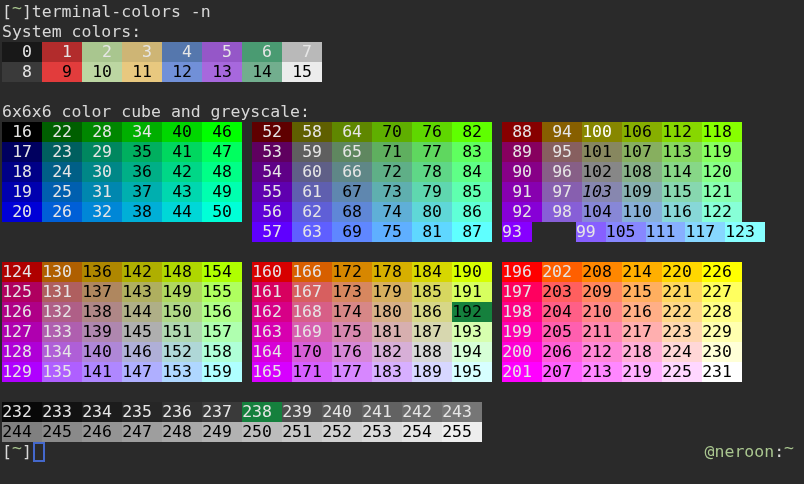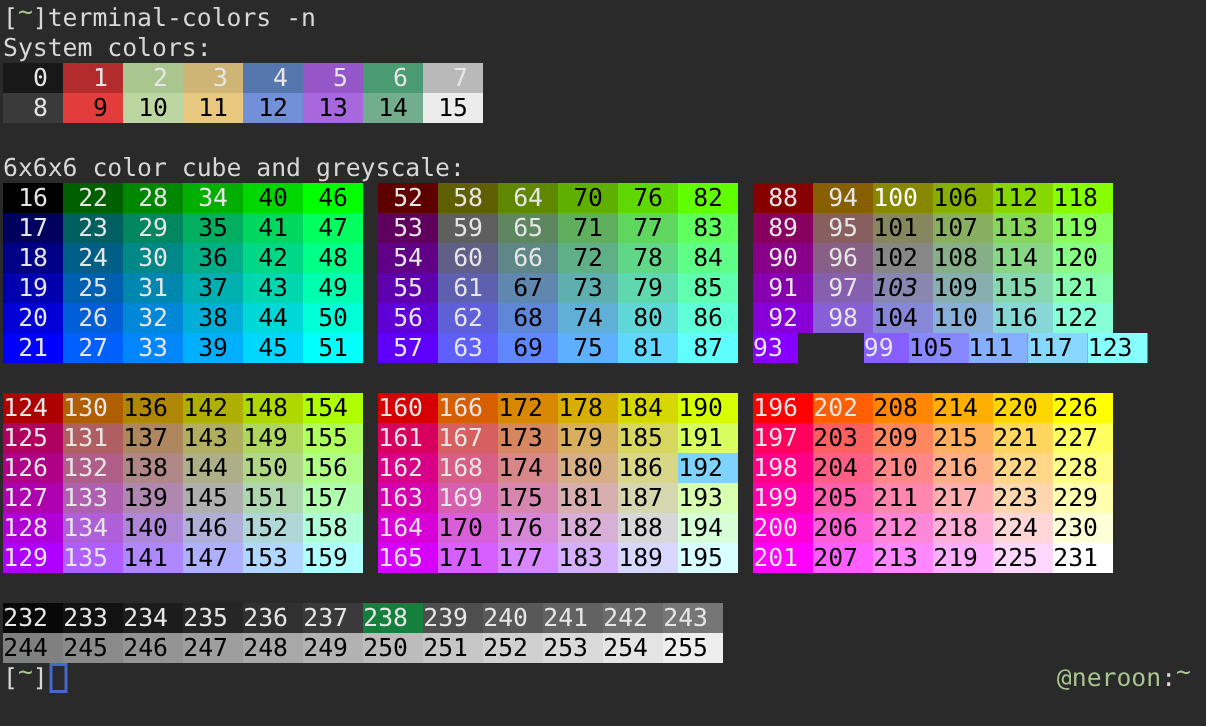--- a/index.html
+++ b/index.html
@@ -103,28 +103,20 @@
           <div class="cell" style="background: rgb(0, 255, 175); color: rgb(0, 0, 0);">49</div>
         </div>
         <div class="crow">
           <div class="cell" style="background: rgb(0, 0, 215); color: rgb(230, 230, 230);">20</div>
           <div class="cell" style="background: rgb(0, 95, 215); color: rgb(230, 230, 230);">26</div>
           <div class="cell" style="background: rgb(0, 135, 215); color: rgb(230, 230, 230);">32</div>
           <div class="cell" style="background: rgb(0, 175, 215); color: rgb(0, 0, 0);">38</div>
           <div class="cell" style="background: rgb(0, 215, 215); color: rgb(0, 0, 0);">44</div>
           <div class="cell" style="background: rgb(0, 255, 215); color: rgb(0, 0, 0);">50</div>
         </div>
-        <div class="crow">
-          <div class="cell" style="background: rgb(0, 0, 255); color: rgb(230, 230, 230);">21</div>
-          <div class="cell" style="background: rgb(0, 95, 255); color: rgb(230, 230, 230);">27</div>
-          <div class="cell" style="background: rgb(0, 135, 255); color: rgb(230, 230, 230);">33</div>
-          <div class="cell" style="background: rgb(0, 175, 255); color: rgb(0, 0, 0);">39</div>
-          <div class="cell" style="background: rgb(0, 215, 255); color: rgb(0, 0, 0);">45</div>
-          <div class="cell" style="background: rgb(0, 255, 255); color: rgb(0, 0, 0);">51</div>
-        </div>
       </div>
       <div class="block">
         <div class="crow">
           <div class="cell" style="background: rgb(95, 0, 0); color: rgb(230, 230, 230);">52</div>
           <div class="cell" style="background: rgb(95, 95, 0); color: rgb(230, 230, 230);">58</div>
           <div class="cell" style="background: rgb(95, 135, 0); color: rgb(230, 230, 230);">64</div>
           <div class="cell" style="background: rgb(95, 175, 0); color: rgb(0, 0, 0);">70</div>
           <div class="cell" style="background: rgb(95, 215, 0); color: rgb(0, 0, 0);">76</div>
           <div class="cell" style="background: rgb(95, 255, 0); color: rgb(0, 0, 0);">82</div>
         </div>
@@ -290,21 +282,21 @@
           <div class="cell" style="background: rgb(215, 175, 95); color: rgb(0, 0, 0);">179</div>
           <div class="cell" style="background: rgb(215, 215, 95); color: rgb(0, 0, 0);">185</div>
           <div class="cell" style="background: rgb(215, 255, 95); color: rgb(0, 0, 0);">191</div>
         </div>
         <div class="crow">
           <div class="cell" style="background: rgb(215, 0, 135); color: rgb(230, 230, 230);">162</div>
           <div class="cell" style="background: rgb(215, 95, 135); color: rgb(230, 230, 230);">168</div>
           <div class="cell" style="background: rgb(215, 135, 135); color: rgb(0, 0, 0);">174</div>
           <div class="cell" style="background: rgb(215, 175, 135); color: rgb(0, 0, 0);">180</div>
           <div class="cell" style="background: rgb(215, 215, 135); color: rgb(0, 0, 0);">186</div>
-          <div class="cell" style="background: #7dd3fc; color: rgb(0, 0, 0);">192</div>
+          <div class="cell" style="background: #15803d; color: rgb(0, 0, 0);">192</div>
         </div>
         <div class="crow">
           <div class="cell" style="background: rgb(215, 0, 175); color: rgb(230, 230, 230);">163</div>
           <div class="cell" style="background: rgb(215, 95, 175); color: rgb(230, 230, 230);">169</div>
           <div class="cell" style="background: rgb(215, 135, 175); color: rgb(0, 0, 0);">175</div>
           <div class="cell" style="background: rgb(215, 175, 175); color: rgb(0, 0, 0);">181</div>
           <div class="cell" style="background: rgb(215, 215, 175); color: rgb(0, 0, 0);">187</div>
           <div class="cell" style="background: rgb(215, 255, 175); color: rgb(0, 0, 0);">193</div>
         </div>
         <div class="crow">

